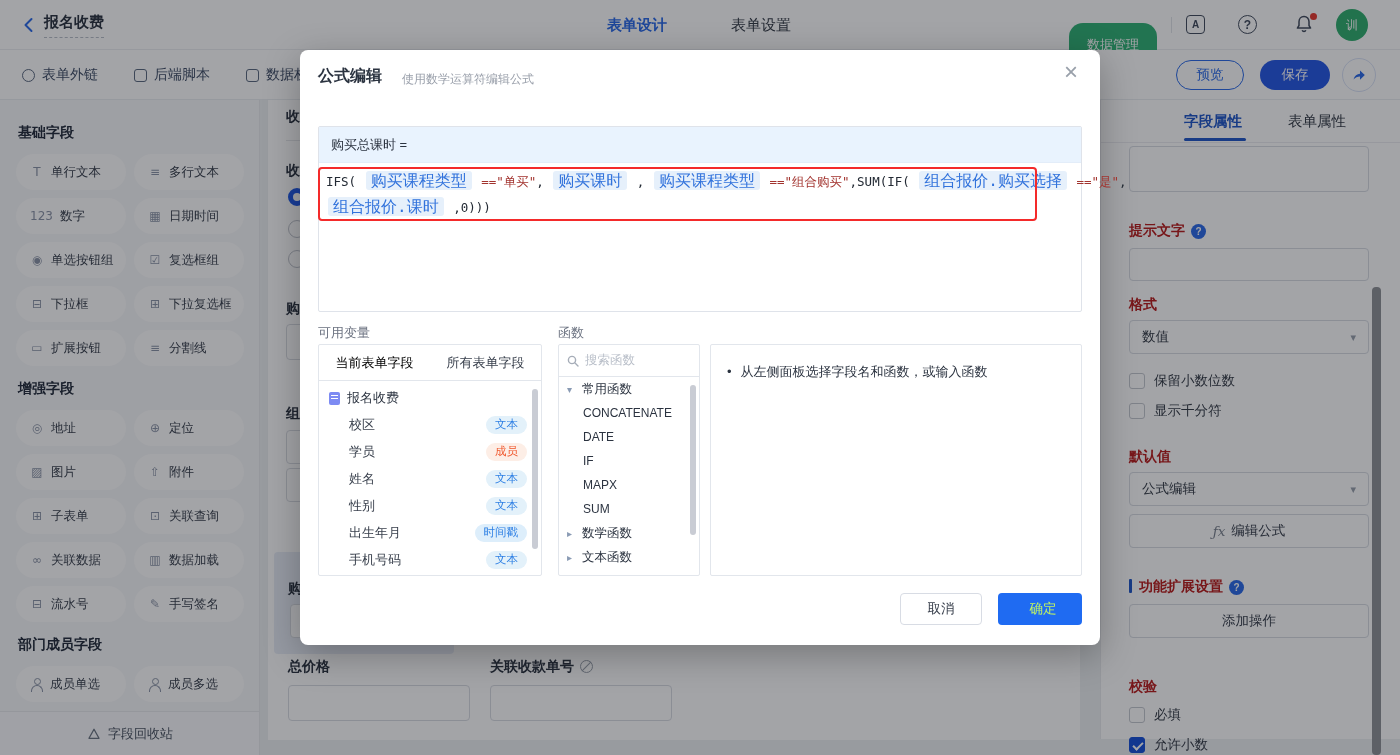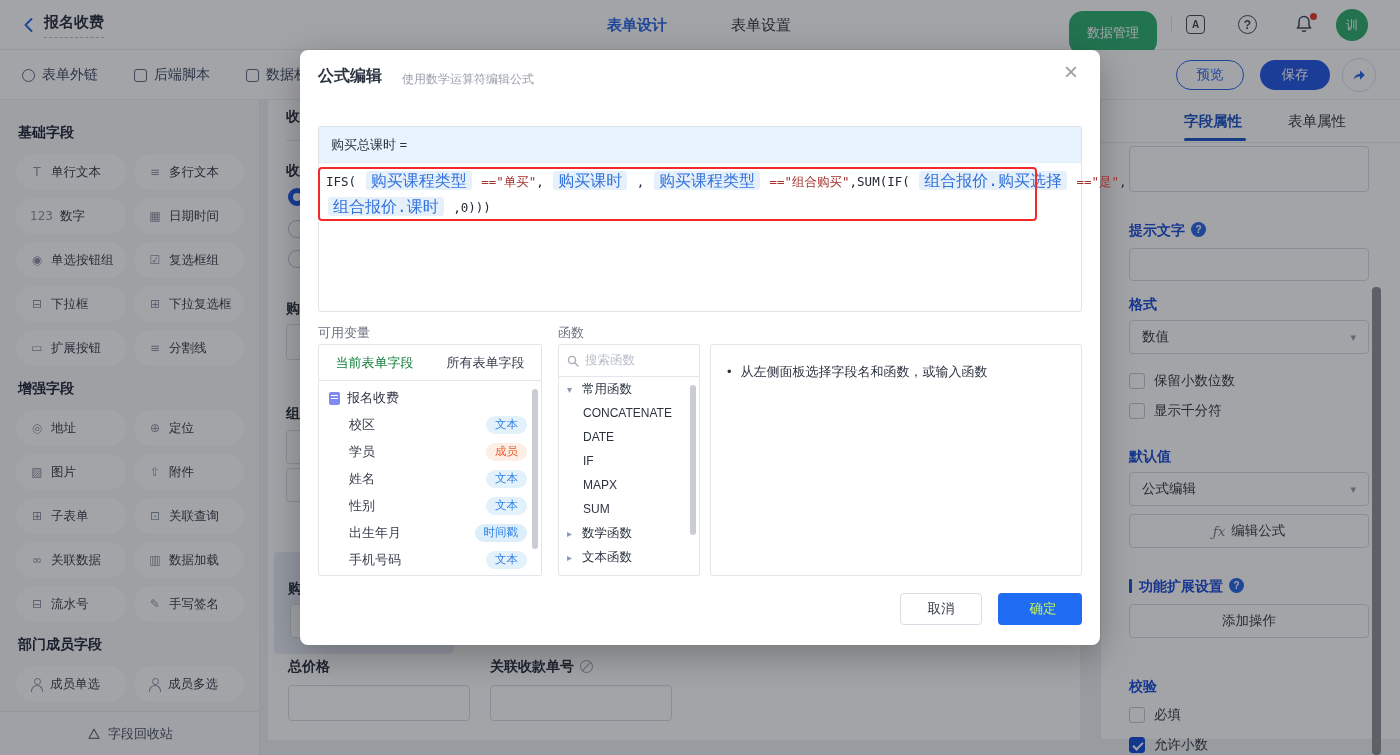--- a/index.html
+++ b/index.html
@@ -6,21 +6,21 @@
   html,body { width:1400px; height:755px; overflow:hidden; }
   body { font-family:"Liberation Sans","DejaVu Sans",sans-serif; background:#eef0f3; position:relative; }
 
   
   .topbar { position:absolute; left:0; top:0; width:1400px; height:50px; background:#fff; border-bottom:1px solid #eceef1; z-index:1; }
   .back { position:absolute; left:20px; top:16px; width:18px; height:18px; cursor:pointer; }
   .tb-title { position:absolute; left:44px; top:13px; font-size:15px; font-weight:600; color:#2b3340; border-bottom:1px dashed #b9bec9; padding-bottom:5px; }
   .tb-tab { position:absolute; top:16px; font-size:15px; cursor:pointer; }
   .tb-tab.design { left:607px; color:#2a6ae9; font-weight:600; }
   .tb-tab.settings { left:731px; color:#333a45; }
-  .pill-green { position:absolute; left:1069px; top:11px; width:88px; height:44px; border-radius:14px; background:#2fb275; color:#fff; font-size:13px; display:flex; align-items:center; justify-content:center; cursor:pointer; }
+  .pill-green { position:absolute; left:1069px; top:23px; width:88px; height:44px; border-radius:14px; background:#2fb275; color:#fff; font-size:13px; display:flex; align-items:center; justify-content:center; cursor:pointer; }
   .tb-div { position:absolute; left:1171px; top:17px; width:1px; height:16px; background:#e1e4e9; }
   .doc-ic { position:absolute; left:1186px; top:15px; width:19px; height:19px; border:1.6px solid #414b5c; border-radius:4px; color:#414b5c; font-size:10px; font-weight:700; display:flex; align-items:center; justify-content:center; cursor:pointer; }
   .doc-ic::before { content:"A"; }
   .help-ic { position:absolute; left:1238px; top:15px; width:19px; height:19px; border:1.6px solid #414b5c; border-radius:50%; color:#414b5c; font-size:12px; font-weight:700; display:flex; align-items:center; justify-content:center; cursor:pointer; }
   .help-ic::before { content:"?"; }
   .bell-wrap { position:absolute; left:1294px; top:14px; width:22px; height:22px; cursor:pointer; }
   .bell-dot { position:absolute; right:-1px; top:-1px; width:7px; height:7px; border-radius:50%; background:#e8392f; }
   .avatar { position:absolute; left:1336px; top:9px; width:32px; height:32px; border-radius:50%; background:#2fae6e; color:#fff; font-size:12px; display:flex; align-items:center; justify-content:center; cursor:pointer; }
 
   
@@ -58,21 +58,21 @@
   .eye-off::after { content:""; position:absolute; left:-1px; top:5px; width:13px; height:1.2px; background:#9aa1ac; transform:rotate(-45deg); }
 
   
   .panel { position:absolute; left:1100px; top:100px; width:300px; bottom:16px; background:#fff; border-left:1px solid #e8eaee; z-index:1; }
   .p-tab { position:absolute; top:12px; font-size:14.5px; cursor:pointer; }
   .p-tab.active { color:#1f56c8; font-weight:600; }
   .p-tab.idle { color:#333a45; }
   .p-underline { position:absolute; left:83px; top:38px; width:62px; height:3px; background:#1f56c8; border-radius:2px; }
   .p-sep { position:absolute; left:0; top:42px; width:300px; height:1px; background:#ececf0; }
   .p-box { position:absolute; left:28px; width:240px; border:1px solid #d8dce3; border-radius:4px; background:#fff; }
-  .p-label { position:absolute; left:28px; font-size:14px; font-weight:700; color:#1d4ed8; display:flex; gap:6px; }
+  .p-label { position:absolute; left:28px; font-size:14px; font-weight:700; color:#b91c1c; display:flex; align-items:center; gap:6px; }
   .qi { width:15px; height:15px; border-radius:50%; background:#2a6ae9; color:#fff; font-size:10px; display:inline-flex; align-items:center; justify-content:center; }
   .qi::before { content:"?"; }
   .p-select { position:absolute; left:28px; width:240px; height:34px; border:1px solid #d8dce3; border-radius:4px; font-size:13.5px; color:#333a45; display:flex; align-items:center; padding:0 12px; cursor:pointer; }
   .p-select .chev { margin-left:auto; color:#98a0ac; font-size:11px; font-family:"DejaVu Sans",sans-serif; }
   .p-btn { position:absolute; left:28px; width:240px; height:34px; border:1px solid #d8dce3; border-radius:4px; font-size:13.5px; color:#39404d; display:flex; align-items:center; justify-content:center; gap:6px; cursor:pointer; background:#fff; }
   .fx { font-style:italic; color:#7a828e; font-family:"DejaVu Serif",serif; }
   .cb-row { position:absolute; left:28px; display:flex; align-items:center; gap:9px; font-size:13.5px; color:#333a45; cursor:pointer; }
   .cb { width:16px; height:16px; border:1px solid #c4c8cf; border-radius:3px; background:#fff; position:relative; }
   .cb.checked { background:#1550d8; border-color:#1550d8; }
   .cb.checked::after { content:""; position:absolute; left:5px; top:2px; width:4px; height:8px; border:solid #fff; border-width:0 2px 2px 0; transform:rotate(45deg); }
@@ -95,21 +95,21 @@
   .cd { color:#232a34; }
   .st { color:#a2332e; }
   .fr { color:#a2332e; }
   .tk { display:inline-block; background:#e6f0fb; color:#3273dc; border-radius:3px; padding:0 5px; margin:0 2px; line-height:19px; font-size:16px; }
 
   .m-sec-label { position:absolute; font-size:13px; color:#6b7280; }
   .m-box { position:absolute; border:1px solid #e2e6ec; border-radius:2px; background:#fff; overflow:hidden; }
 
   .v-tabs { display:flex; height:36px; border-bottom:1px solid #e2e6ec; }
   .v-tab { flex:1; display:flex; align-items:center; justify-content:center; font-size:13px; cursor:pointer; }
-  .v-tab.active { color:#15803d; }
+  .v-tab.active { color:#000000; }
   .v-tab.idle { color:#39404d; }
   .v-root { display:flex; align-items:center; gap:7px; padding:8px 10px 4px 10px; font-size:13px; color:#2b3340; cursor:pointer; }
   .file-ic { width:11px; height:13px; background:#7d8bf3; border-radius:2px; position:relative; }
   .file-ic::after { content:""; position:absolute; left:2px; top:3px; width:7px; height:1.5px; background:#fff; box-shadow:0 3px 0 #fff; }
   .v-row { height:27px; display:flex; align-items:center; justify-content:space-between; padding:0 14px 0 30px; font-size:13px; color:#39404d; cursor:pointer; }
   .badge { font-size:11.5px; padding:1.5px 9px; border-radius:10px; }
   .badge.text { color:#2f80e4; background:#e3f1fa; }
   .badge.member { color:#f0572c; background:#fdeee6; }
   .badge.time { color:#2f80e4; background:#ddeefb; }
   .v-scroll { position:absolute; right:3px; top:44px; width:6px; height:160px; background:#c9ccd4; border-radius:3px; }

